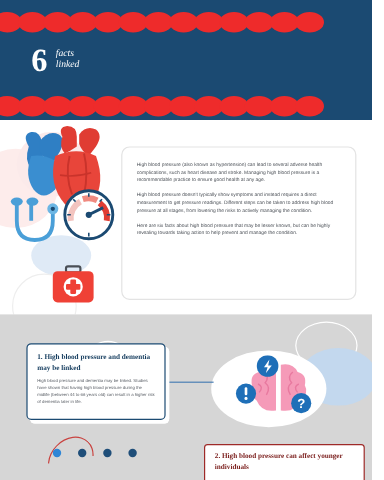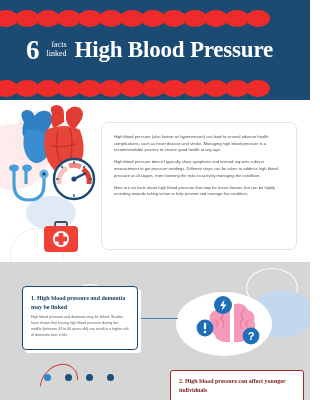--- a/index.html
+++ b/index.html
@@ -30,24 +30,24 @@
     position:absolute; left:0; top:28px; width:310px; height:44px;
     display:flex; align-items:center; padding-left:26px;
   }
   .hero-num {
     font-family:"Liberation Serif", serif;
     font-size:27px; font-weight:bold; color:#ffffff;
     line-height:1;
   }
   .hero-sub {
     font-family:"Liberation Serif", serif;
-    color:#ffffff;
+    font-style:italic; color:#ffffff;
     font-size:8px; line-height:1.1;
     margin-left:7px; margin-right:8px;
-    text-align:right;
+    text-align:left;
   }
   .hero-title {
     font-family:"Liberation Serif", serif;
     font-size:23px; font-weight:bold; color:#ffffff;
     letter-spacing:-0.2px; white-space:nowrap;
   }
 
   
   .intro {
     position:absolute; left:0; top:100px; width:310px; height:162px;
@@ -159,21 +159,20 @@
       <span class="bead"></span>
       <span class="bead"></span>
     </div>
 
   <div class="header-inner">
     <span class="hero-num">6</span>
     <span class="hero-sub">
       <span>facts</span><br>
       <span>linked</span>
     </span>
-    <span class="hero-title">High Blood Pressure</span>
   </div>
 
   <div class="bead-row bottom">
       <span class="bead"></span>
       <span class="bead"></span>
       <span class="bead"></span>
       <span class="bead"></span>
       <span class="bead"></span>
       <span class="bead"></span>
       <span class="bead"></span>

